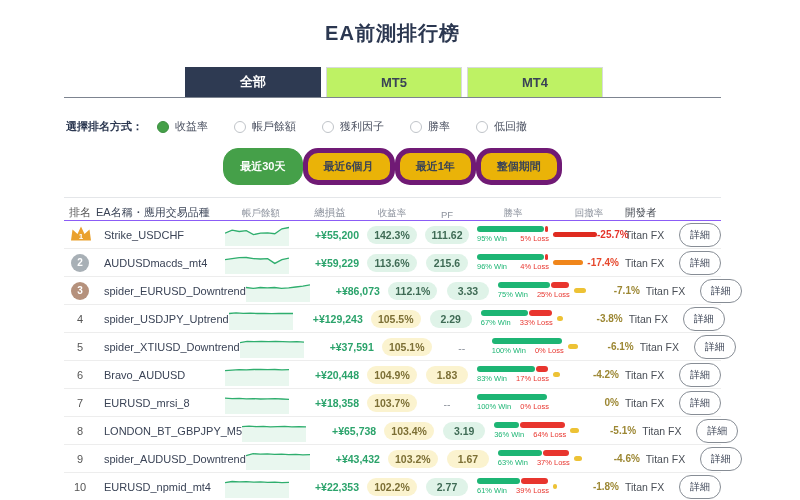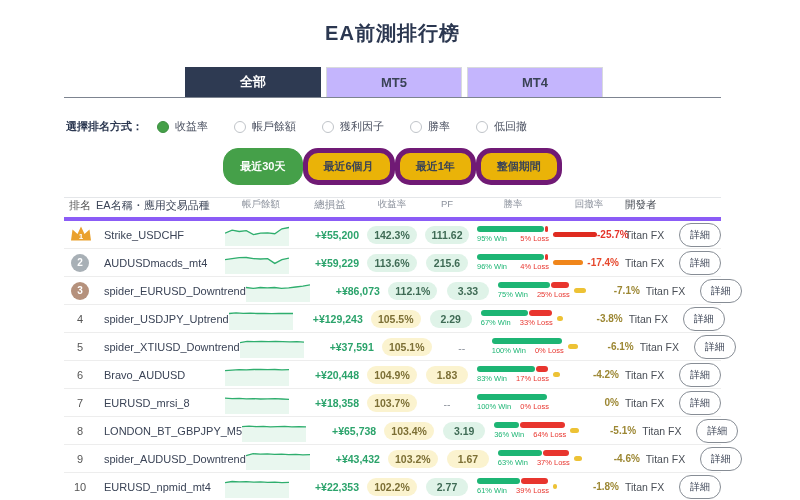--- a/index.html
+++ b/index.html
@@ -6,36 +6,36 @@
   html,body { width:800px; height:500px; background:#fff; overflow:hidden;
               font-family:"Liberation Sans","DejaVu Sans",sans-serif; }
   .page { width:785px; height:500px; position:relative;margin-top:7px; }
 
   h1.title { text-align:center; padding-top:13px; font-size:20px; letter-spacing:1px; color:#2b3750; }
 
   .tabs-wrap { margin:20px 64px 0; border-bottom:1px solid #7d8490; padding-left:121px; display:flex; height:31px; }
   .tab { width:136px; height:30px; line-height:30px; text-align:center; font-size:13px; font-weight:bold;
          margin-right:5px; cursor:pointer; }
   .tab.active { background:#2e3a52; color:#fff; }
-  .tab.inactive { background:#c4b5fd; color:#3a4356; border:1px solid #d8dadd; border-bottom:none; }
+  .tab.inactive { background:#bef264; color:#3a4356; border:1px solid #d8dadd; border-bottom:none; }
 
   .filter-row { margin:21px 0 0 66px; display:flex; align-items:center; font-size:11px; color:#2b3750; }
   .filter-label { font-weight:bold; margin-right:14px; }
   .radio-item { display:flex; align-items:center; margin-right:26px; cursor:pointer; color:#4a5060; }
   .radio-dot { width:12px; height:12px; border-radius:50%; margin-right:6px; display:inline-block; }
   .radio-dot.on  { background:#45a049; border:1px solid #3c8f41; }
   .radio-dot.off { background:#fff; border:1px solid #c0c4c9; }
 
   .periods { margin-top:14px; display:flex; justify-content:center; }
   .period-pill { font-size:11px; font-weight:bold; padding:6px 16px; border-radius:15px; cursor:pointer; }
   .period-pill.active { background:#45a049; color:#fff; border:1px solid #45a049; }
   .period-pill.inactive { background:#eab308; color:#3a4356; border:5px solid #701a75; }
 
   .table { margin:12px 64px 0; }
-  .thead { display:flex; align-items:flex-start; height:24px; border-top:1px solid #e4e6e9; border-bottom:4px solid #8b5cf6;
+  .thead { display:flex; align-items:flex-end; height:24px; border-top:1px solid #e4e6e9; border-bottom:1px solid #8b5cf6;
            font-size:9.5px; color:#8b919c; }
   .row { display:flex; align-items:center; height:28px; border-bottom:1px solid #ededed; }
   .cell { flex-shrink:0; }
   .c-rank { width:32px; text-align:center; font-size:11px; color:#555; }
   .c-name { flex:1; font-size:11px; color:#3a4356; font-weight:500; display:flex; align-items:center; }
   .c-spark{ width:72px; display:flex; align-items:center; }
   .c-pnl  { width:66px; text-align:right; font-size:10.5px; font-weight:bold; color:#2ba36b; padding-right:4px; }
   .c-rate { width:58px; text-align:center; }
   .c-pf   { width:52px; text-align:center; }
   .c-win  { width:80px; }

